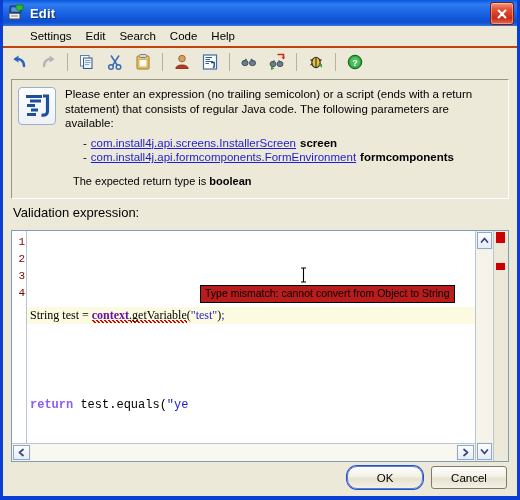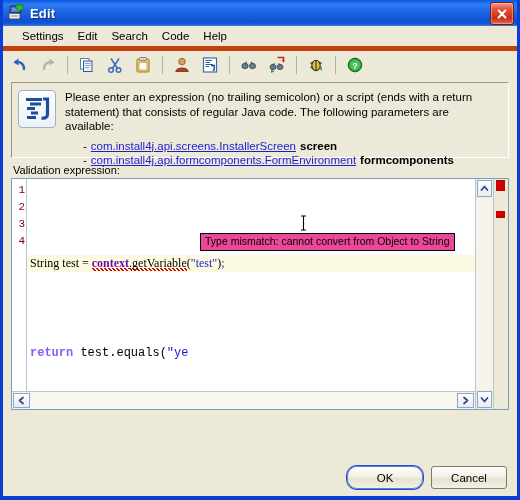--- a/index.html
+++ b/index.html
@@ -64,22 +64,22 @@
     height: calc(100% - 26px);
     box-sizing: border-box;
   }
 
   
   #menubar {
     height: 20px;
     background: #ece9d8;
     display: flex;
     align-items: center;
-    padding-left: 12px;
-    border-bottom: 5px solid #c2410c;
+    padding-left: 20px;
+    border-bottom: 2px solid #c2410c;
   }
   .menu-item {
     font-size: 11.5px;
     color: #000;
     padding: 2px 7px;
     cursor: default;
     white-space: nowrap;
   }
 
   
@@ -104,21 +104,21 @@
     margin: 0 4px;
   }
 
   
   #infopanel {
     margin: 3px 8px 0 8px;
     background: #ece9d8;
     border: 1px solid #9a9684;
     border-right-color: #ffffff;
     border-bottom-color: #ffffff;
-    height: 76px;
+    height: 120px;
     box-sizing: border-box;
     display: flex;
     padding: 7px 8px 0 6px;
     position: relative;
   }
   #info-icon {
     width: 36px; height: 36px;
     flex: 0 0 auto;
     margin-right: 9px;
     background: linear-gradient(to bottom,#fdfdfd,#eef1f6);
@@ -154,23 +154,23 @@
   }
   #info-return {
     margin-top: 9px;
     margin-left: 8px;
     font-size: 11px;
   }
   #info-return b { font-weight: bold; }
 
   
   #field-label {
-    font-size: 11px;
+    font-size: 13px;
     color: #000;
-    margin: 6px 0 2px 10px;
+    margin: 6px 0 10px 10px;
   }
 
   
   #editor-outer {
     margin: 0 8px;
     height: 232px;
     box-sizing: border-box;
     border: 1px solid #7e9db9;
     background: #ffffff;
     display: flex;
@@ -236,21 +236,21 @@
     left: 172px;
     top: 22px;
     width: 7px; height: 16px;
     pointer-events: none;
   }
   
   #tooltip {
     position: absolute;
     left: 173px;
     top: 54px;
-    background: #ec4899;
+    background: #b91c1c;
     border: 1px solid #000000;
     font-size: 10.5px;
     font-family: "Liberation Sans", sans-serif;
     color: #000;
     padding: 1px 4px 2px 4px;
     white-space: nowrap;
     z-index: 6;
     line-height: 13px;
   }
 

